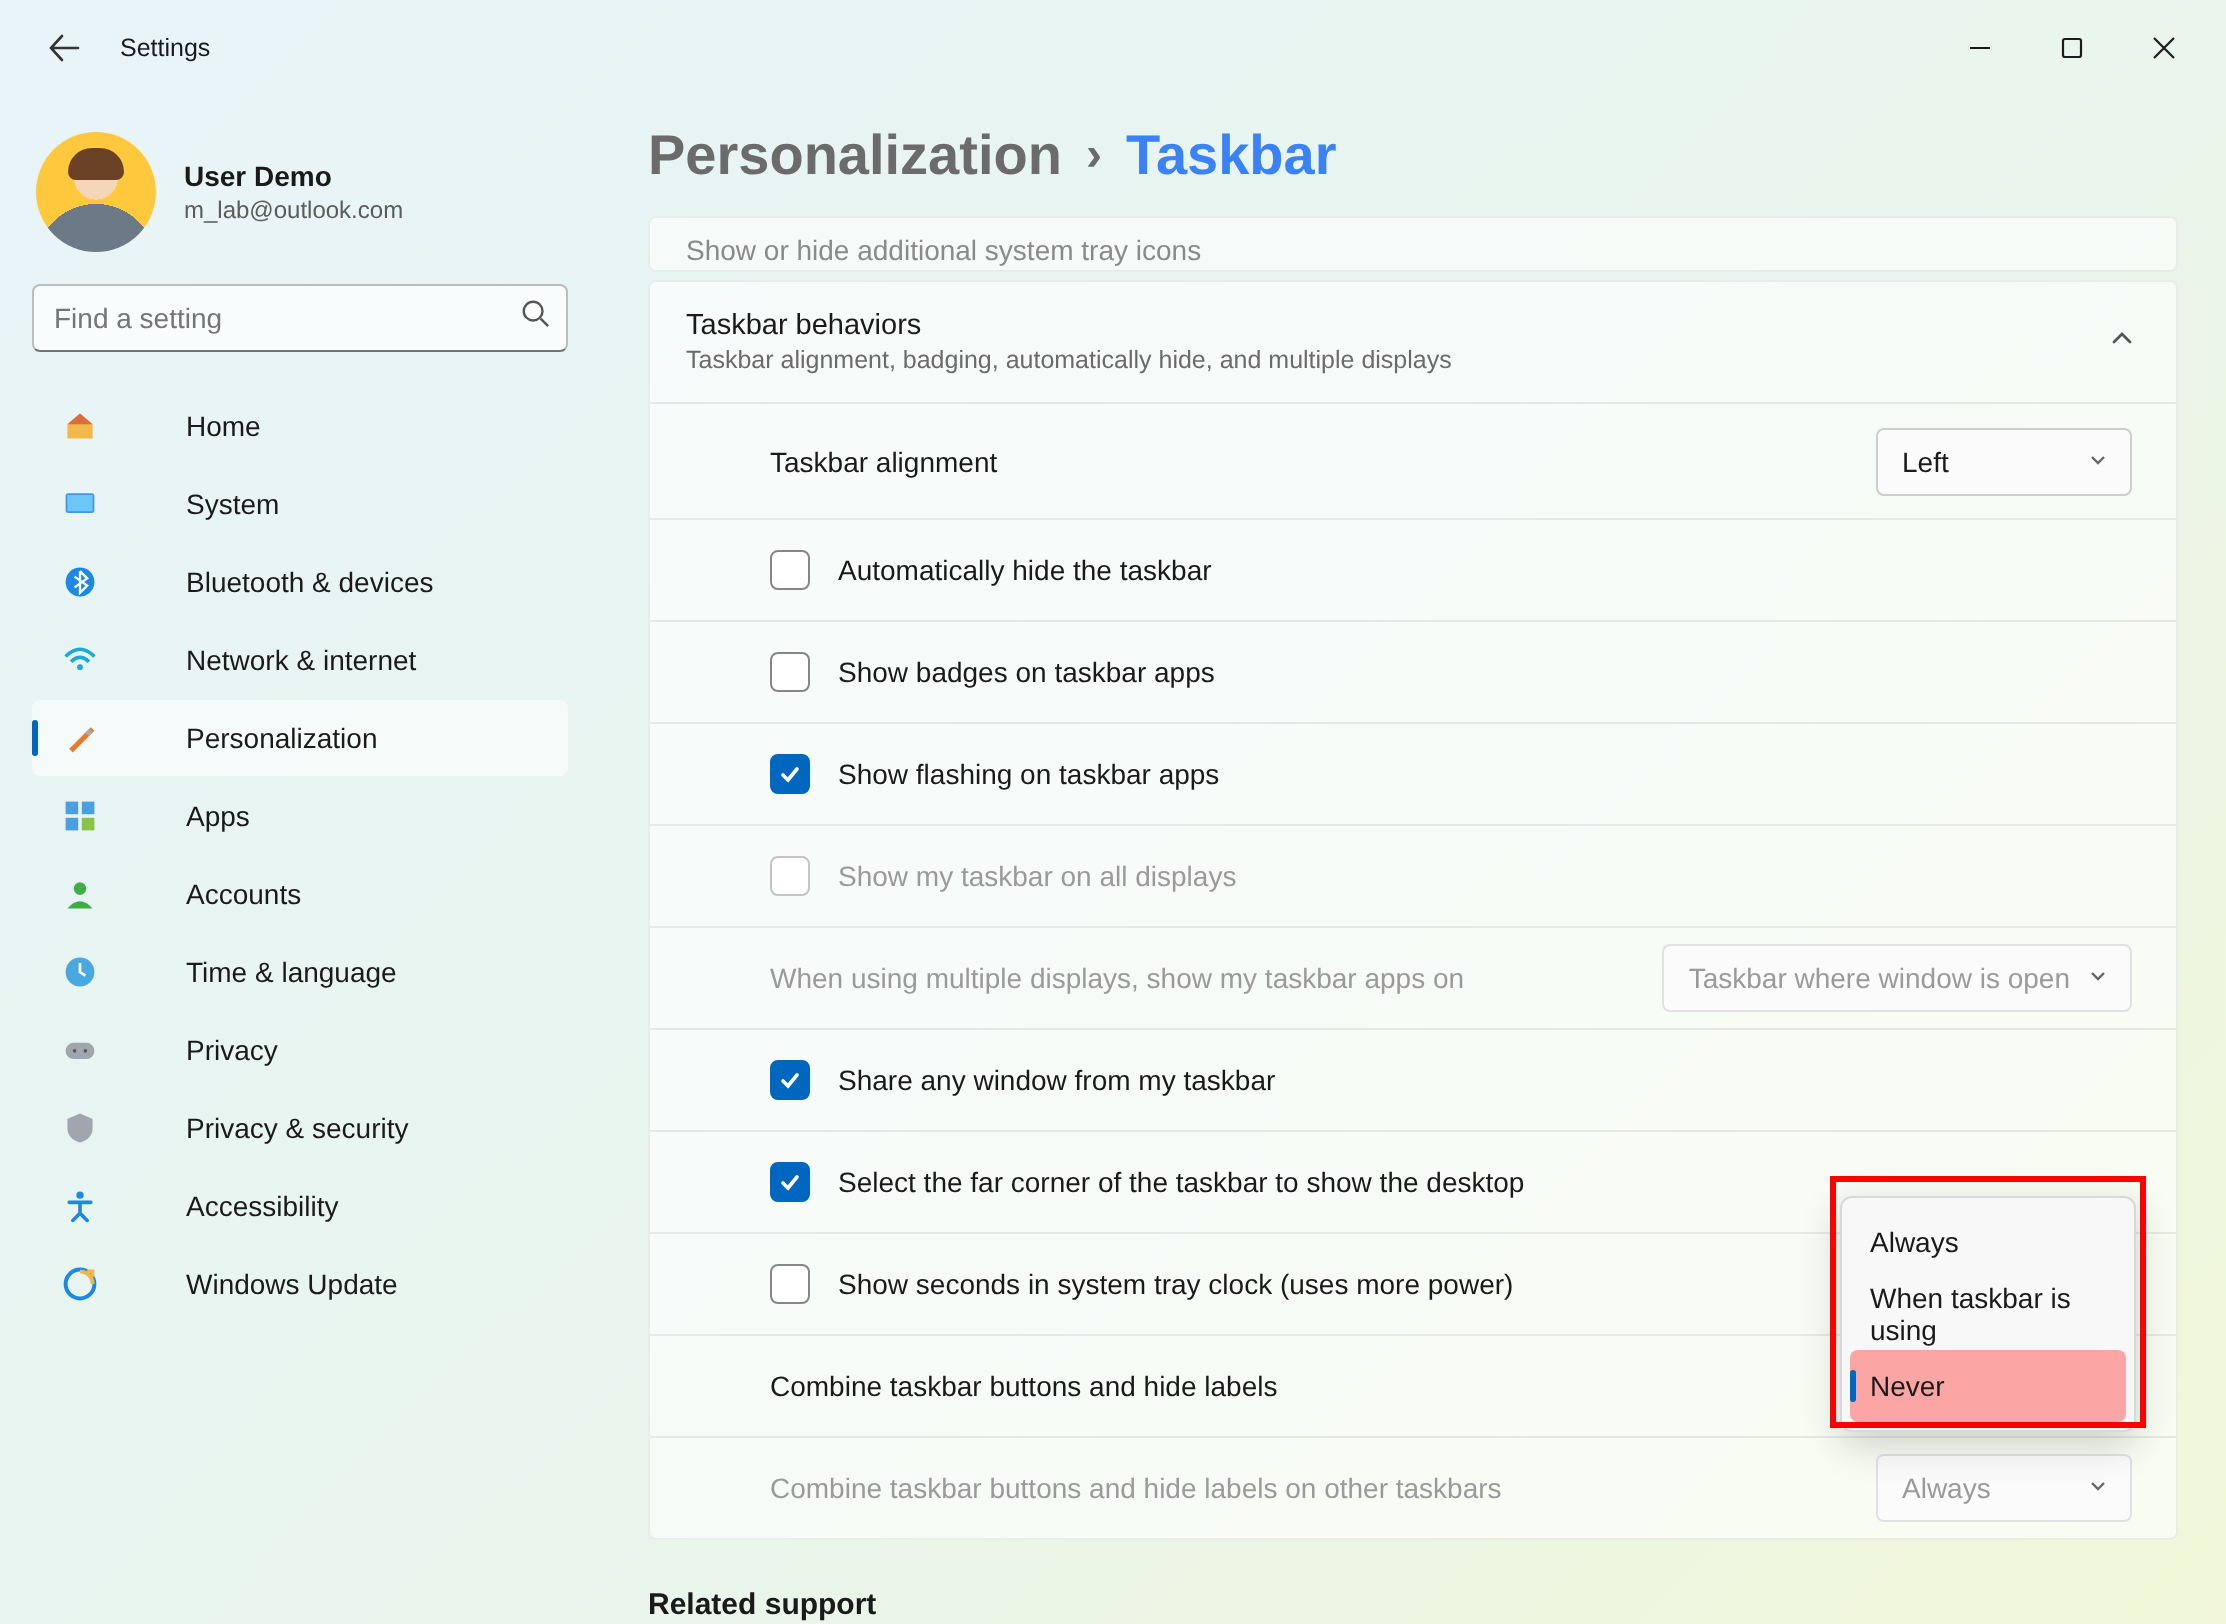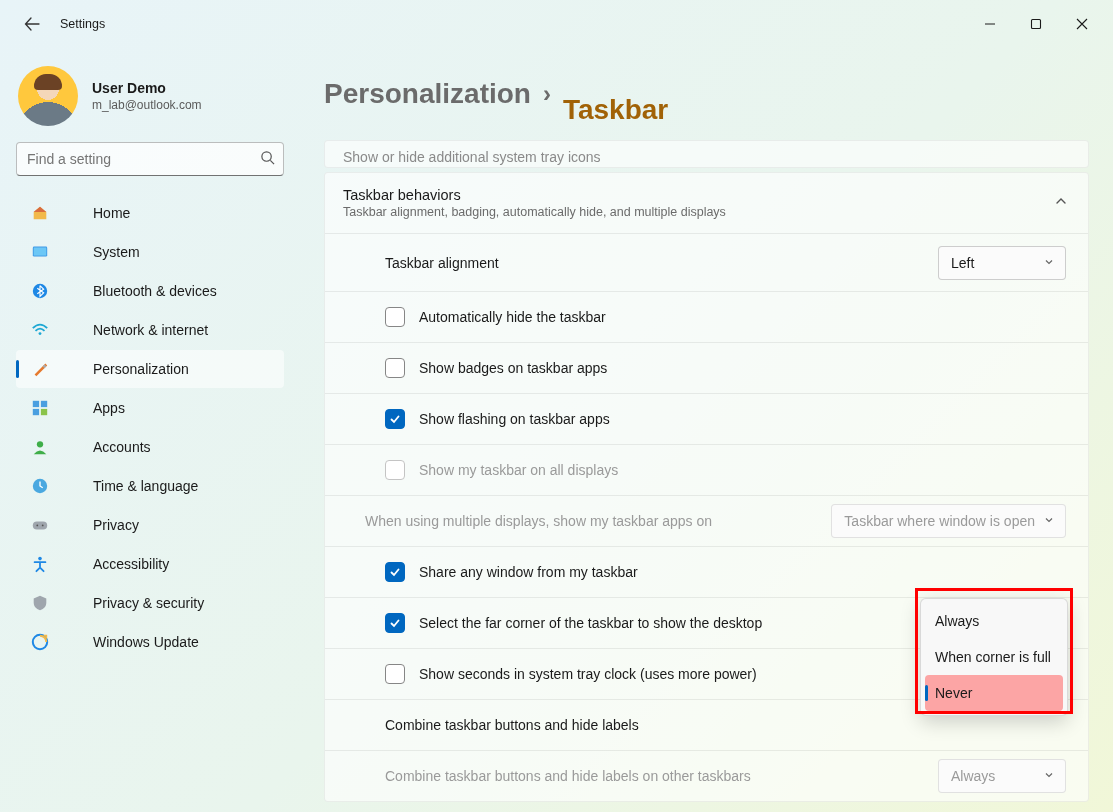--- a/index.html
+++ b/index.html
@@ -110,21 +110,21 @@
     width:20px; height:20px; margin-right:16px;
     display:flex;align-items:center;justify-content:center;
   }
 
   
   .crumbs{
     display:flex; align-items:center;
     margin: 14px 0 14px 16px;
   }
   .crumb{ font-size:28px; font-weight:600; color:#6b6b6b; }
-  .crumb.active{ color:#a16207;margin-top:32px; }
+  .crumb.active{ color:#3b82f6; }
   .crumb-sep{ font-size:24px; color:#6b6b6b; margin:0 12px; font-weight:600;}
 
   
   .panel-stack{ margin-left:16px; }
   .panel-thin{
     background: rgba(255,255,255,.6);
     border:1px solid rgba(0,0,0,.06);
     border-radius:4px;
     padding:8px 18px 2px 18px;
     color:#8a8a8a;
@@ -360,33 +360,33 @@
             <rect x="2" y="6" width="16" height="9" rx="4.5" fill="#9fa6ad"></rect>
             <circle cx="7" cy="10.5" r="1" fill="#555"></circle>
             <circle cx="13" cy="10.5" r="1" fill="#555"></circle>
           </svg>
         </span>
       <span>Privacy</span>
     </div>
     <div class="nav-item">
       <span class="nav-icon">
           <svg width="18" height="18" viewBox="0 0 20 20">
+            <path d="M10 2 L17 5 V10 Q17 16 10 18 Q3 16 3 10 V5 Z" fill="#9fa6ad"></path>
+          </svg>
+        </span>
+      <span>Privacy &amp; security</span>
+    </div>
+    <div class="nav-item">
+      <span class="nav-icon">
+          <svg width="18" height="18" viewBox="0 0 20 20">
             <circle cx="10" cy="4" r="2" fill="#1e88e5"></circle>
             <path d="M4 8 H16 M10 8 V14 M10 14 6 18 M10 14 14 18" stroke="#1e88e5" stroke-width="2" fill="none" stroke-linecap="round"></path>
           </svg>
         </span>
       <span>Accessibility</span>
-    </div>
-    <div class="nav-item">
-      <span class="nav-icon">
-          <svg width="18" height="18" viewBox="0 0 20 20">
-            <path d="M10 2 L17 5 V10 Q17 16 10 18 Q3 16 3 10 V5 Z" fill="#9fa6ad"></path>
-          </svg>
-        </span>
-      <span>Privacy &amp; security</span>
     </div>
     <div class="nav-item">
       <span class="nav-icon">
           <svg width="18" height="18" viewBox="0 0 20 20">
             <circle cx="10" cy="10" r="8" fill="none" stroke="#1e88e5" stroke-width="2.2"></circle>
             <path d="M10 3 A7 7 0 0 1 17 10" stroke="#f2b94a" stroke-width="2.2" fill="none"></path>
             <path d="M14 3 17 3 17 6" stroke="#f2b94a" stroke-width="2" fill="none"></path>
           </svg>
         </span>
       <span>Windows Update</span>
@@ -441,21 +441,21 @@
               <svg width="12" height="12" viewBox="0 0 12 12">
                 <path d="M2.5 6.5 5 9 9.5 3.5" stroke="#fff" stroke-width="1.8" fill="none" stroke-linecap="round"></path>
               </svg>
             </span>
           <span class="lbl">Show flashing on taskbar apps</span>
         </div>
         <div class="row disabled">
           <span class="chk disabled"></span>
           <span class="lbl">Show my taskbar on all displays</span>
         </div>
-        <div class="row disabled" style="padding-left:40px;">
+        <div class="row disabled" style="padding-left:60px;">
           <span class="lbl">When using multiple displays, show my taskbar apps on</span>
           <div class="select wide disabled">
             <span>Taskbar where window is open</span>
             <span class="dd"><svg width="12" height="12" viewBox="0 0 12 12">
                   <path d="M3 4.5 6 7.5 9 4.5" stroke="currentColor" stroke-width="1.2" fill="none"></path>
                 </svg></span>
           </div>
         </div>
         <div class="row">
           <span class="chk checked">
@@ -491,17 +491,17 @@
         </div>
       </div>
 
       <div class="related">Related support</div>
     </div>
   </div>
 </div>
 
 <div class="popup">
   <div class="popup-item">Always</div>
-  <div class="popup-item">When corner is full</div>
+  <div class="popup-item">When taskbar is using</div>
   <div class="popup-item sel">Never</div>
 </div>
 
 <div class="highlight-box"></div>
 
 </body></html>

